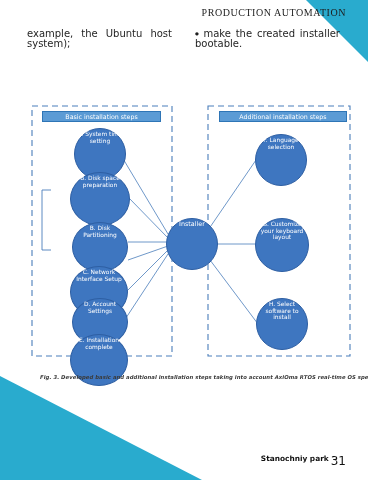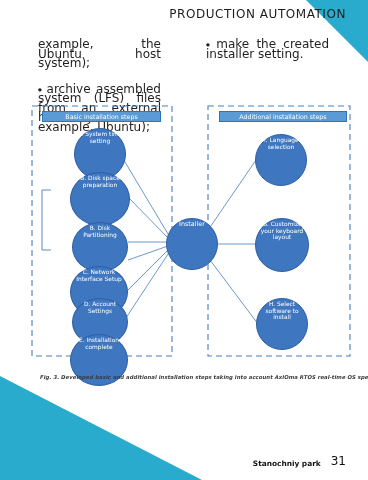--- a/index.html
+++ b/index.html
@@ -36,45 +36,46 @@
     background: #29ABCE;
     clip-path: polygon(0% 18%, 100% 100%, 0% 100%);
     z-index: 0;
   }
 
   
   #running-head {
     position: absolute;
     top: 7px;
     right: 22px;
-    font-size: 12px;
+    font-size: 10px;
     letter-spacing: 0.55px;
     color: #1d1d1d;
     z-index: 3;
     white-space: nowrap;
+    font-family: Liberation Serif, serif;
   }
 
   
   #body-columns {
     position: absolute;
     top: 24px;
     left: 22px;
     width: 324px;
     display: flex;
     gap: 13px;
     z-index: 2;
   }
   .text-column {
     width: 155px;
   }
   .para {
-    font-size: 12px;
+    font-size: 10px;
     line-height: 9.5px;
     text-align: justify;
-    margin: 16px;
+    margin: 5px;
     color: #1f1f1f;
   }
   .para + .para { margin-top: 0px; }
   .bullet-line::before {
     content: "\25CF";
     font-size: 4.4px;
     vertical-align: 2px;
     margin-right: 3px;
   }
 
@@ -141,22 +142,22 @@
     z-index: 3;
     white-space: nowrap;
   }
 
   
   #footer {
     position: absolute;
     bottom: 12px;
     right: 22px;
     display: flex;
-    align-items: flex-end;
-    gap: 10px;
+    align-items: flex-start;
+    gap: 2px;
     z-index: 3;
   }
   #footer-journal {
     font-size: 7.4px;
     font-weight: bold;
     color: #111111;
   }
   #footer-page {
     font-size: 12px;
     color: #111111;
@@ -166,24 +167,23 @@
 <body>
 
 <div id="deco-top-right"></div>
 <div id="deco-bottom-left"></div>
 
 <div id="running-head">PRODUCTION AUTOMATION</div>
 
 <div id="body-columns">
   <div class="text-column">
     <p class="para">example, the Ubuntu host system);</p>
-    <p class="para bullet-line">archive assembled system (LFS) files from an external host system (for example, Ubuntu);</p>
   </div>
   <div class="text-column">
-    <p class="para bullet-line">make the created installer setting.</p>
+    <p class="para bullet-line">make the created installer bootable.</p>
   </div>
 </div>
 
 <div id="figure">
 
   <svg id="figure-svg" viewBox="0 0 334 268" preserveAspectRatio="none">
 
     <rect x="14" y="4" width="140" height="250" fill="none" stroke="#4A7EBB" stroke-width="1.1" stroke-dasharray="6 4"></rect>
     <rect x="190" y="4" width="142" height="250" fill="none" stroke="#4A7EBB" stroke-width="1.1" stroke-dasharray="6 4"></rect>
 

